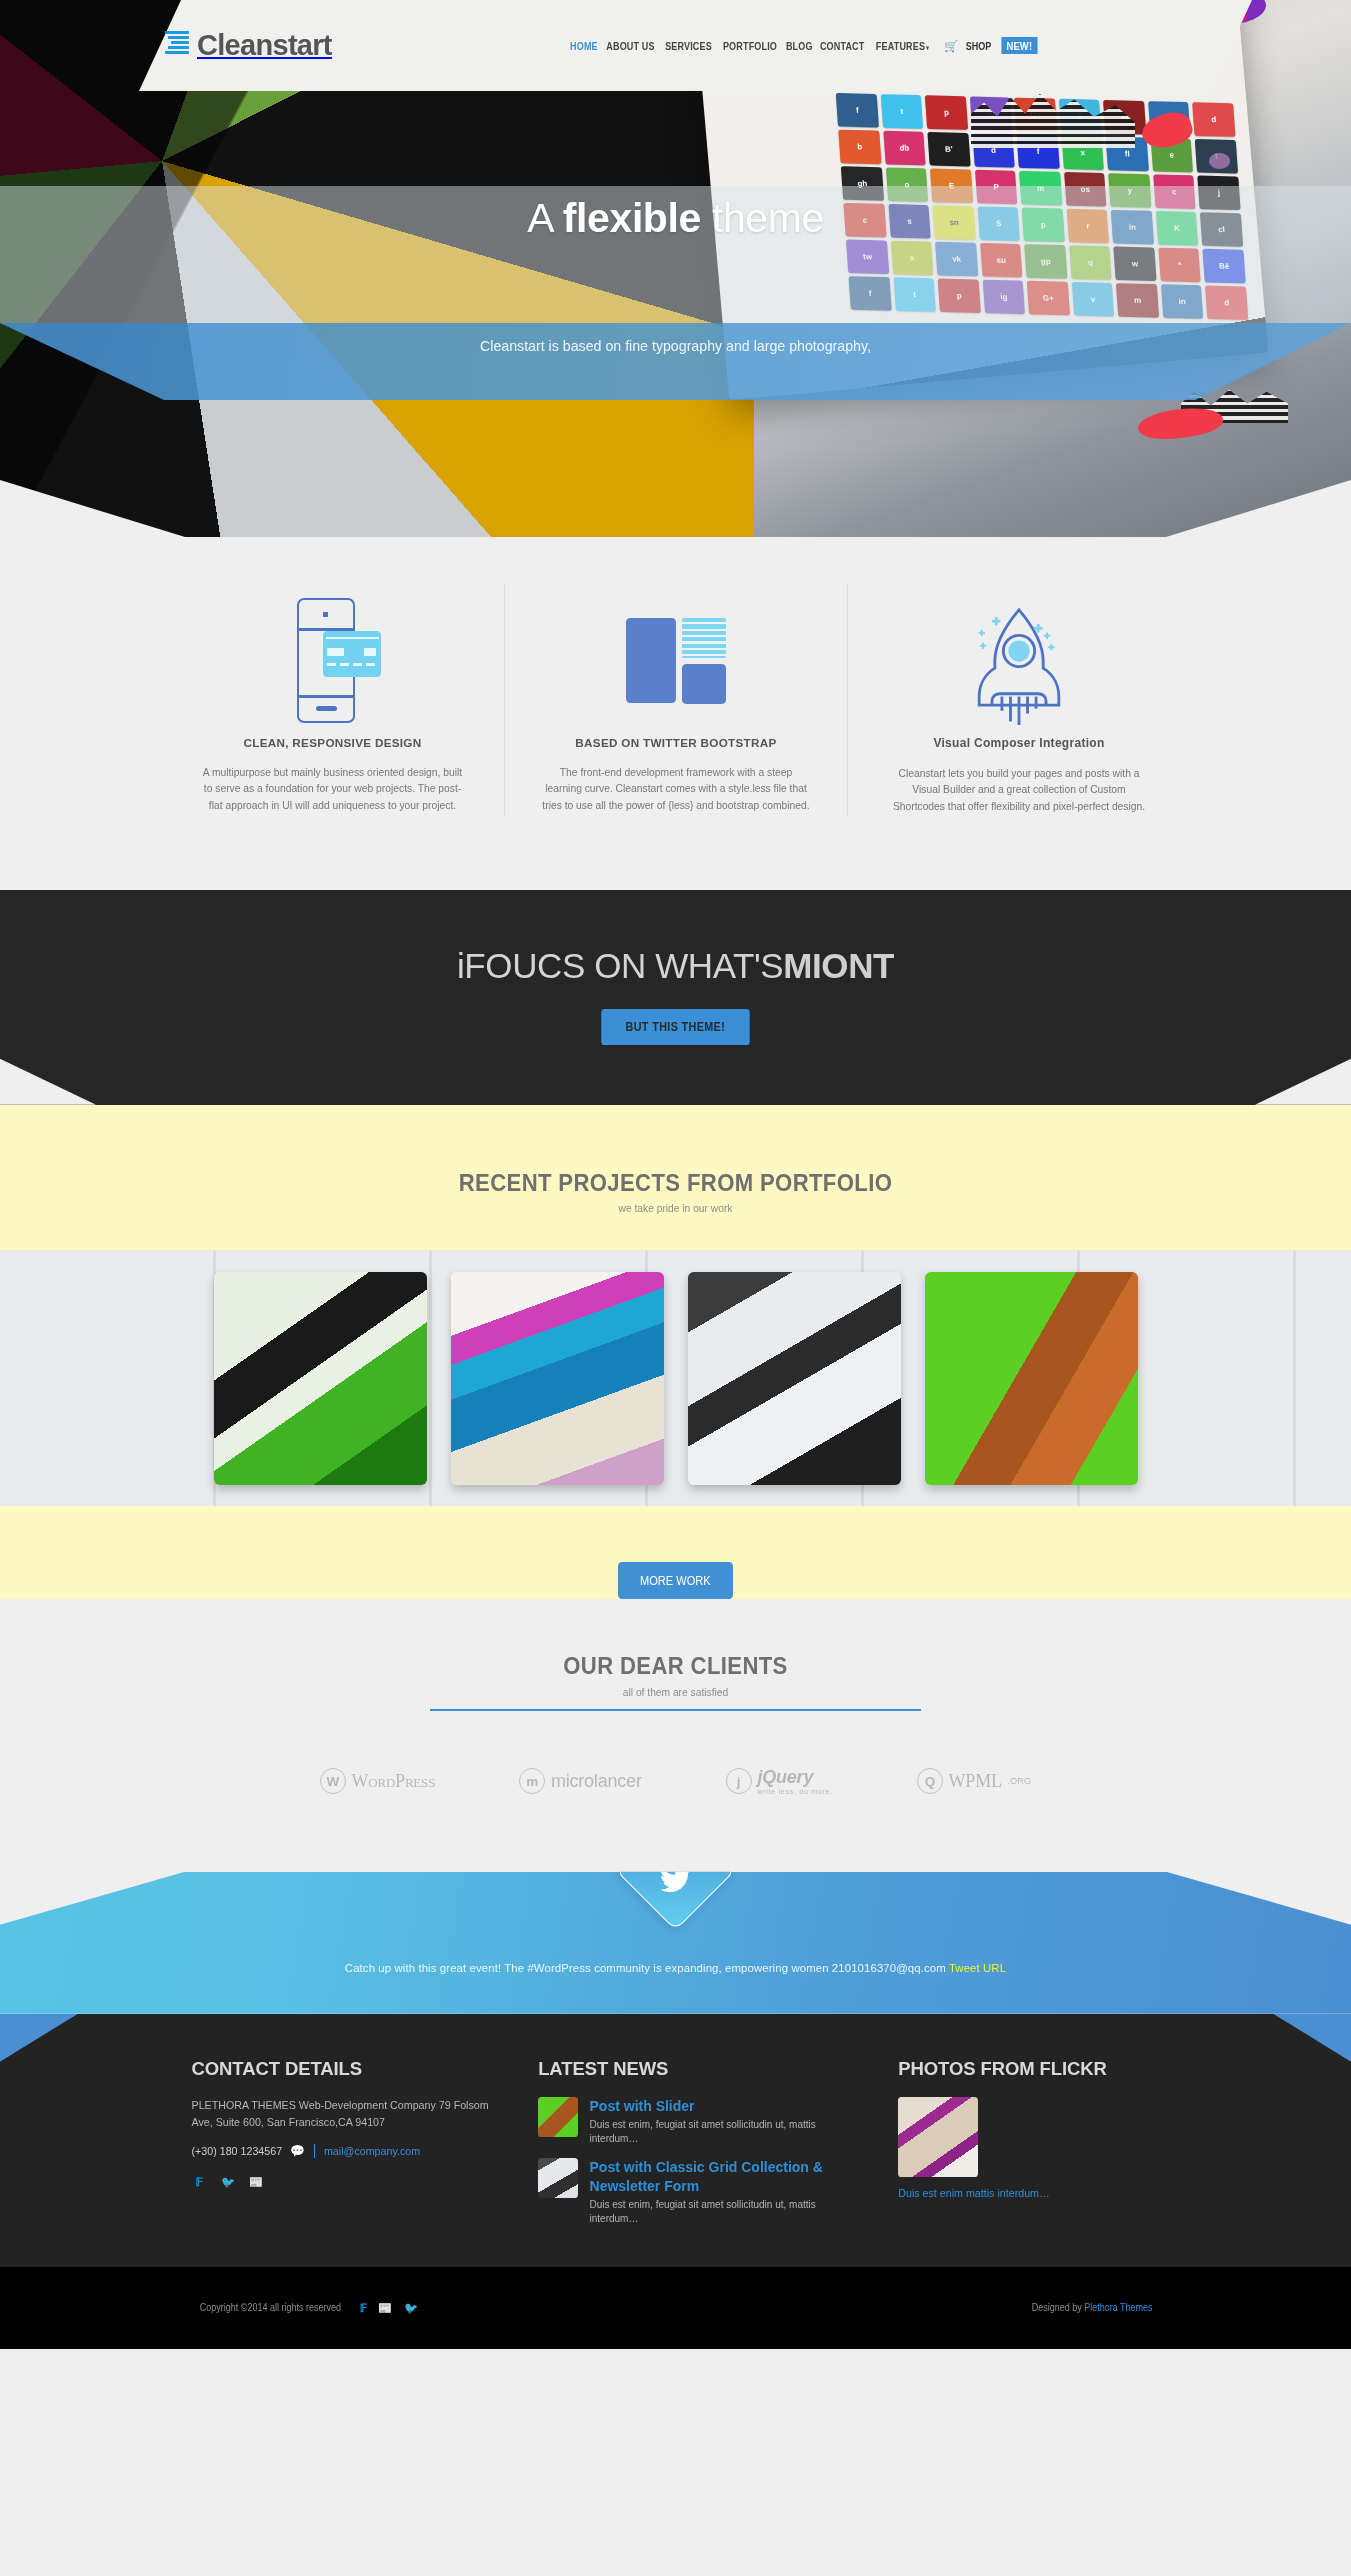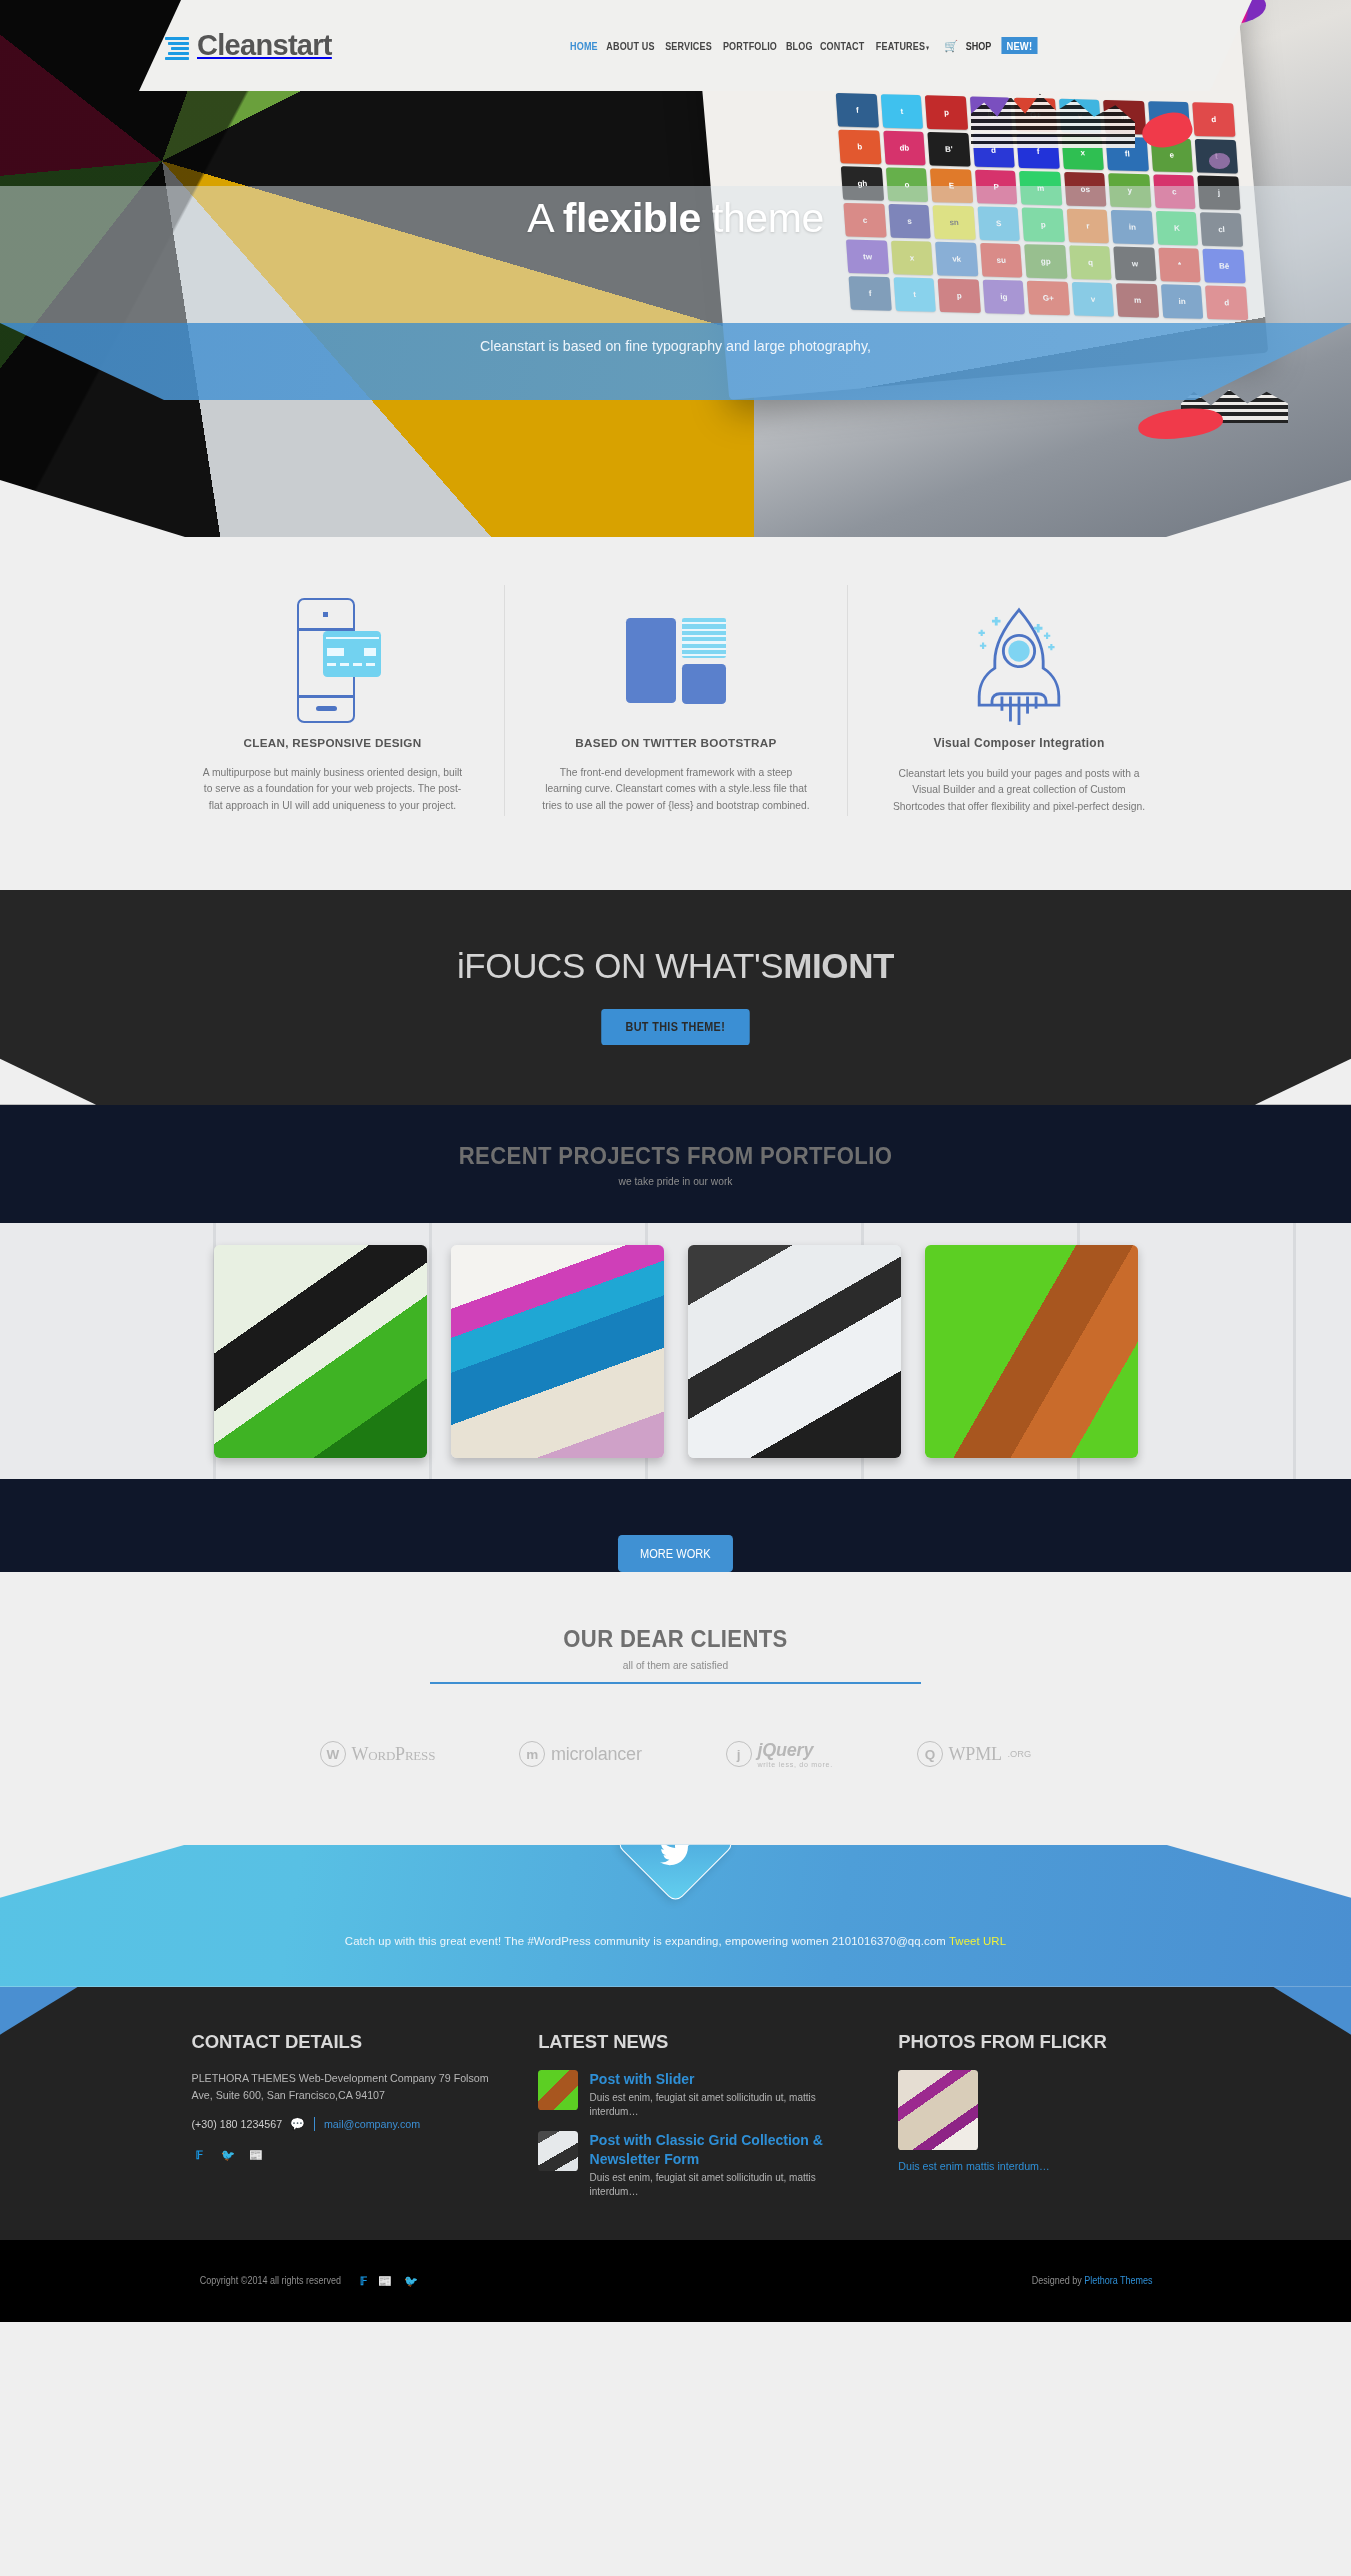--- a/index.html
+++ b/index.html
@@ -98,21 +98,21 @@
   .header-shape {
     position:absolute; inset:0;
     background:#f0f0ee;
     clip-path: polygon(181px 0, 1252px 0, 1210px 100%, 139px 100%);
   }
   .header-inner {
     position:absolute; left:0; top:0; width:1351px; height:91px;
     display:flex; align-items:center; pointer-events:auto;
   }
   .logo {
-    display:flex; align-items:flex-end; margin-left: 165px; gap: 5px;
+    display:flex; align-items:flex-start; margin-left: 165px; gap: 5px;
   }
   .logo-mark {
     width:27px; height:27px; display:flex; flex-direction:column; justify-content:center; gap:2.1px;
   }
   .logo-mark span { display:block; height:2.8px; background:#1b9ae3; border-radius:0.7px; }
   .logo-mark span:nth-child(1){ width:24px; }
   .logo-mark span:nth-child(2){ width:21.3px; margin-left:2.8px; }
   .logo-mark span:nth-child(3){ width:18.5px; margin-left:5.7px; }
   .logo-mark span:nth-child(4){ width:21.3px; margin-left:2.8px; }
   .logo-mark span:nth-child(5){ width:24px; }
@@ -237,21 +237,21 @@
     font-size:12px; font-weight:700; letter-spacing:0.4px;
     padding:11.4px 27px; border:none; border-radius:3.6px; cursor:pointer;
     transform:scaleX(.9);
   }
   .cta-notch-l { position:absolute; left:0; bottom:0; width:213px; height:78px; background:#efefef;
     clip-path: polygon(0 32px, 96px 78px, 0 78px); }
   .cta-notch-r { position:absolute; right:0; bottom:0; width:213px; height:78px; background:#efefef;
     clip-path: polygon(213px 32px, 117px 78px, 213px 78px); }
 
   
-  .portfolio { background:#0f172a; padding-top: 38px; }
+  .portfolio { background:#fef9c3; padding-top: 65px; }
   .sec-title {
     text-align:center; color:#6f6f6f; font-size:23.5px; font-weight:800;
     letter-spacing:0.4px; transform: scaleX(.94);
   }
   .sec-sub { text-align:center; color:#8d8d8d; font-size:11.4px; margin-top:5.7px; transform:scaleX(.9); }
 
   .port-strip {
     margin-top:36px; height: 256px; position:relative;
     background:
       linear-gradient(#ffffff00 0 0),

